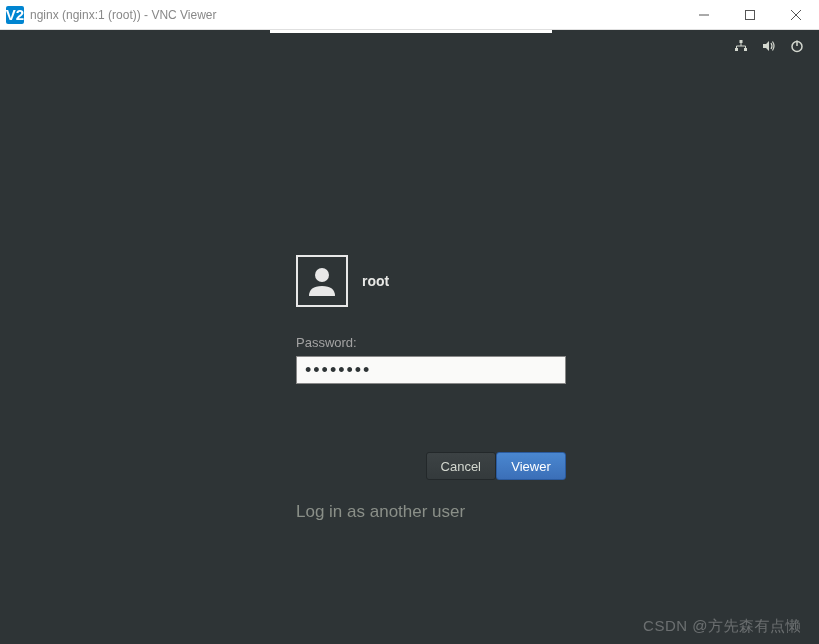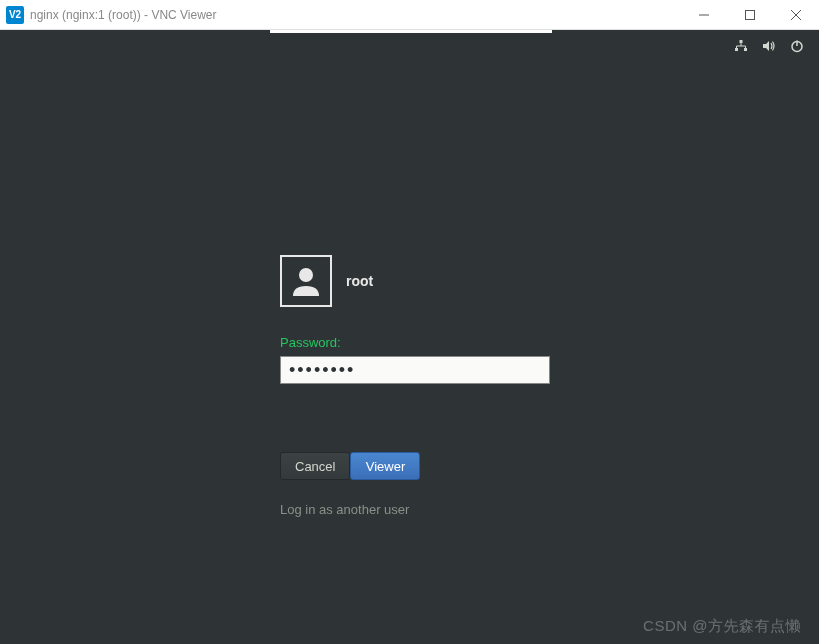--- a/index.html
+++ b/index.html
@@ -20,21 +20,21 @@
       padding: 0 0 0 6px;
     }
     .app-icon {
       width: 18px;
       height: 18px;
       background: #0085d1;
       color: #fff;
       display: inline-flex;
       align-items: center;
       justify-content: center;
-      font-size: 10px;
+      font-size: 15px;
       font-weight: bold;
       border-radius: 2px;
       margin-right: 6px;
     }
     .title-text {
       flex: 1;
       font-size: 12px;
       color: #888;
     }
     .win-controls { display: flex; }
@@ -74,21 +74,21 @@
       color: #d3d7cf;
       width: 16px;
       height: 16px;
       display: flex;
       align-items: center;
       justify-content: center;
       cursor: pointer;
     }
     .login-box {
       position: absolute;
-      left: 280px;
+      left: 296px;
       top: 225px;
       width: 270px;
       color: #babdb6;
     }
     .user-row {
       display: flex;
       align-items: center;
       margin-bottom: 28px;
     }
     .avatar {
@@ -100,37 +100,37 @@
       justify-content: center;
       margin-right: 14px;
     }
     .username {
       color: #e8e8e6;
       font-size: 14px;
       font-weight: bold;
     }
     .pw-label {
       font-size: 13px;
-      color: #22c55e;
+      color: #a3a3a3;
       margin-bottom: 6px;
     }
     .pw-input {
       width: 270px;
       height: 28px;
       background: #fafaf9;
       border: 1px solid #888;
       padding: 0 8px;
       font-size: 18px;
       letter-spacing: 2px;
       color: #2e3436;
       outline: none;
     }
     .btn-row {
       display: flex;
-      justify-content: flex-start;
+      justify-content: flex-end;
       margin-top: 68px;
     }
     .btn {
       min-width: 70px;
       height: 28px;
       border-radius: 3px;
       font-size: 13px;
       padding: 0 14px;
       cursor: pointer;
     }
@@ -139,21 +139,21 @@
       border: 1px solid #23282a;
       color: #d3d7cf;
     }
     .btn-unlock {
       background: linear-gradient(#4a87d0, #3b6fb8);
       border: 1px solid #2a5a9e;
       color: #fff;
     }
     .another-user {
       margin-top: 22px;
-      font-size: 13px;
+      font-size: 17px;
       color: #8a8f88;
       cursor: pointer;
     }
     .watermark {
       position: absolute;
       bottom: 8px;
       right: 18px;
       font-size: 15px;
       color: rgba(220,220,220,0.35);
       letter-spacing: 0.5px;

